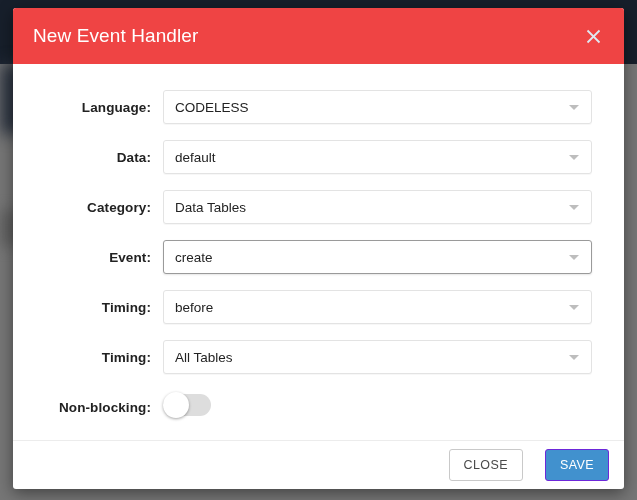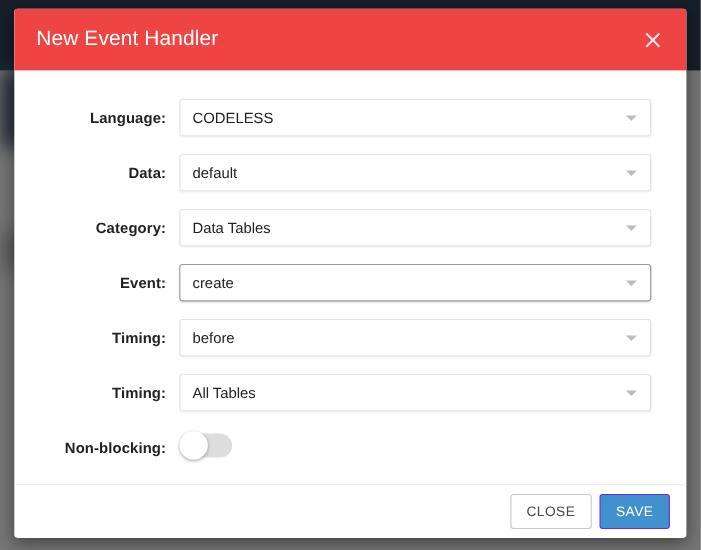--- a/index.html
+++ b/index.html
@@ -164,21 +164,21 @@
 
   
   .modal-footer {
     flex: 0 0 auto;
     height: 49px;
     border-top: 1px solid #ececec;
     display: flex;
     align-items: center;
     justify-content: flex-end;
     padding: 0 15px;
-    gap: 7px;
+    gap: 22px;
   }
   .btn {
     height: 32px;
     min-width: 62px;
     padding: 0 14px;
     font-size: 12.5px;
     font-family: "Liberation Sans", sans-serif;
     letter-spacing: 0.4px;
     border-radius: 3px;
     cursor: pointer;

